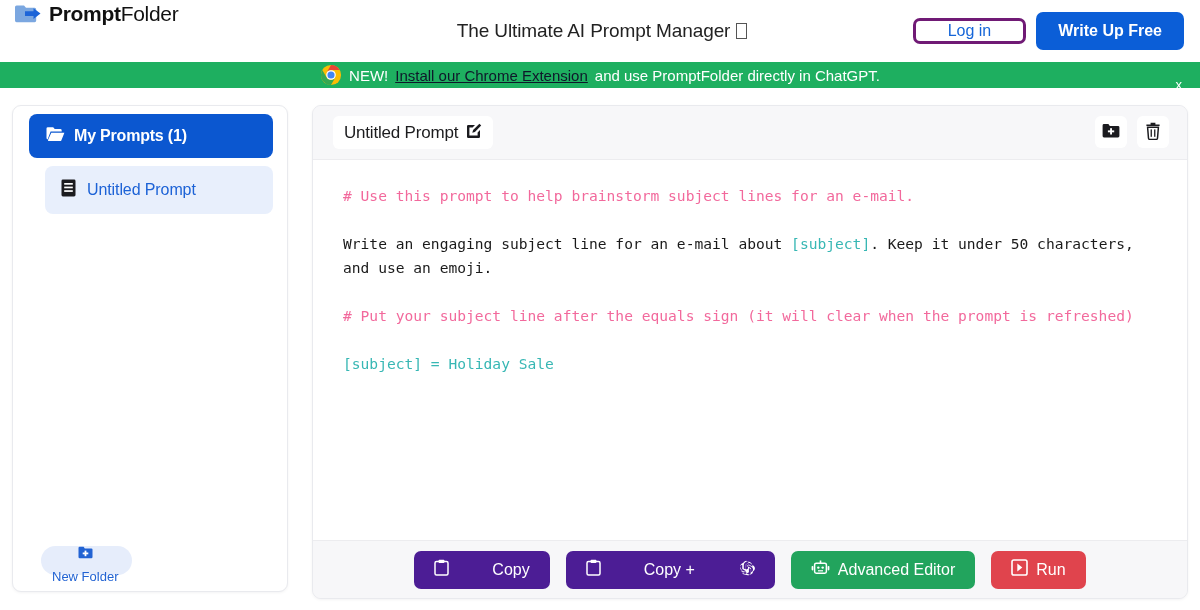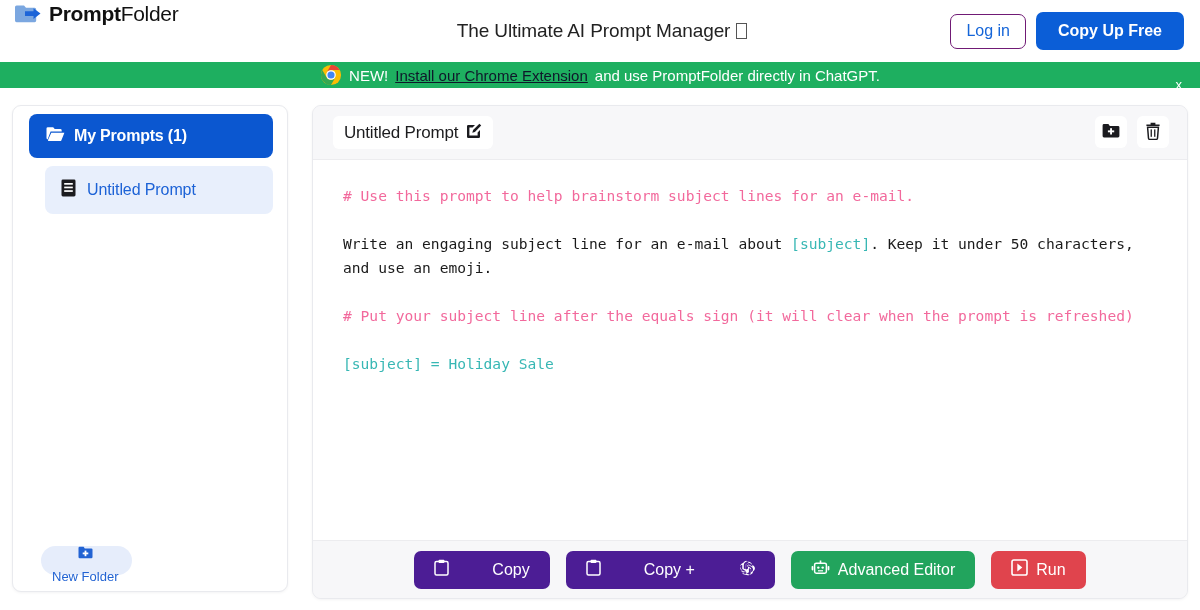--- a/index.html
+++ b/index.html
@@ -43,22 +43,22 @@
     border: 1px solid #555;
     margin-left: 6px;
     vertical-align: -2px;
   }
 
   .auth {
     position: absolute; right: 16px; top: 12px;
     display: flex; align-items: center; gap: 10px;
   }
   .btn-login {
-    height: 35px; padding: 0 15px;
-    border: 1px solid #701a75; border-radius: 7px;
+    height: 26px; padding: 0 32px;
+    border: 3px solid #701a75; border-radius: 7px;
     background: #ffffff; color: #1565d8;
     font-size: 16px; font-family: inherit; cursor: pointer;
     display: flex; align-items: center; justify-content: center;
   }
   .btn-signup {
     height: 38px; padding: 0 22px;
     border: none; border-radius: 7px;
     background: #0b5ed7; color: #ffffff;
     font-size: 16px; font-weight: 700; font-family: inherit; cursor: pointer;
     display: flex; align-items: center; justify-content: center;
@@ -221,21 +221,21 @@
     </span>
   </div>
 
   <div class="tagline">
     <span>The Ultimate AI Prompt Manager</span>
     <span class="tofu"></span>
   </div>
 
   <div class="auth">
     <button class="btn-login">Log in</button>
-    <button class="btn-signup">Copy Up Free</button>
+    <button class="btn-signup">Write Up Free</button>
   </div>
 </div>
 
 <div class="banner">
   <div class="banner-inner">
     <span>
       <svg class="chrome-icon" viewBox="0 0 48 48">
         <circle cx="24" cy="24" r="22" fill="#fbbc05"></circle>
         <path d="M24 2 A22 22 0 0 1 43 13 H24 A11 11 0 0 0 14.5 18.5 Z" fill="#ea4335"></path>
         <path d="M5 13 A22 22 0 0 0 24 46 L33.5 29.5 A11 11 0 0 1 14.5 29.5 Z" fill="#34a853"></path>

